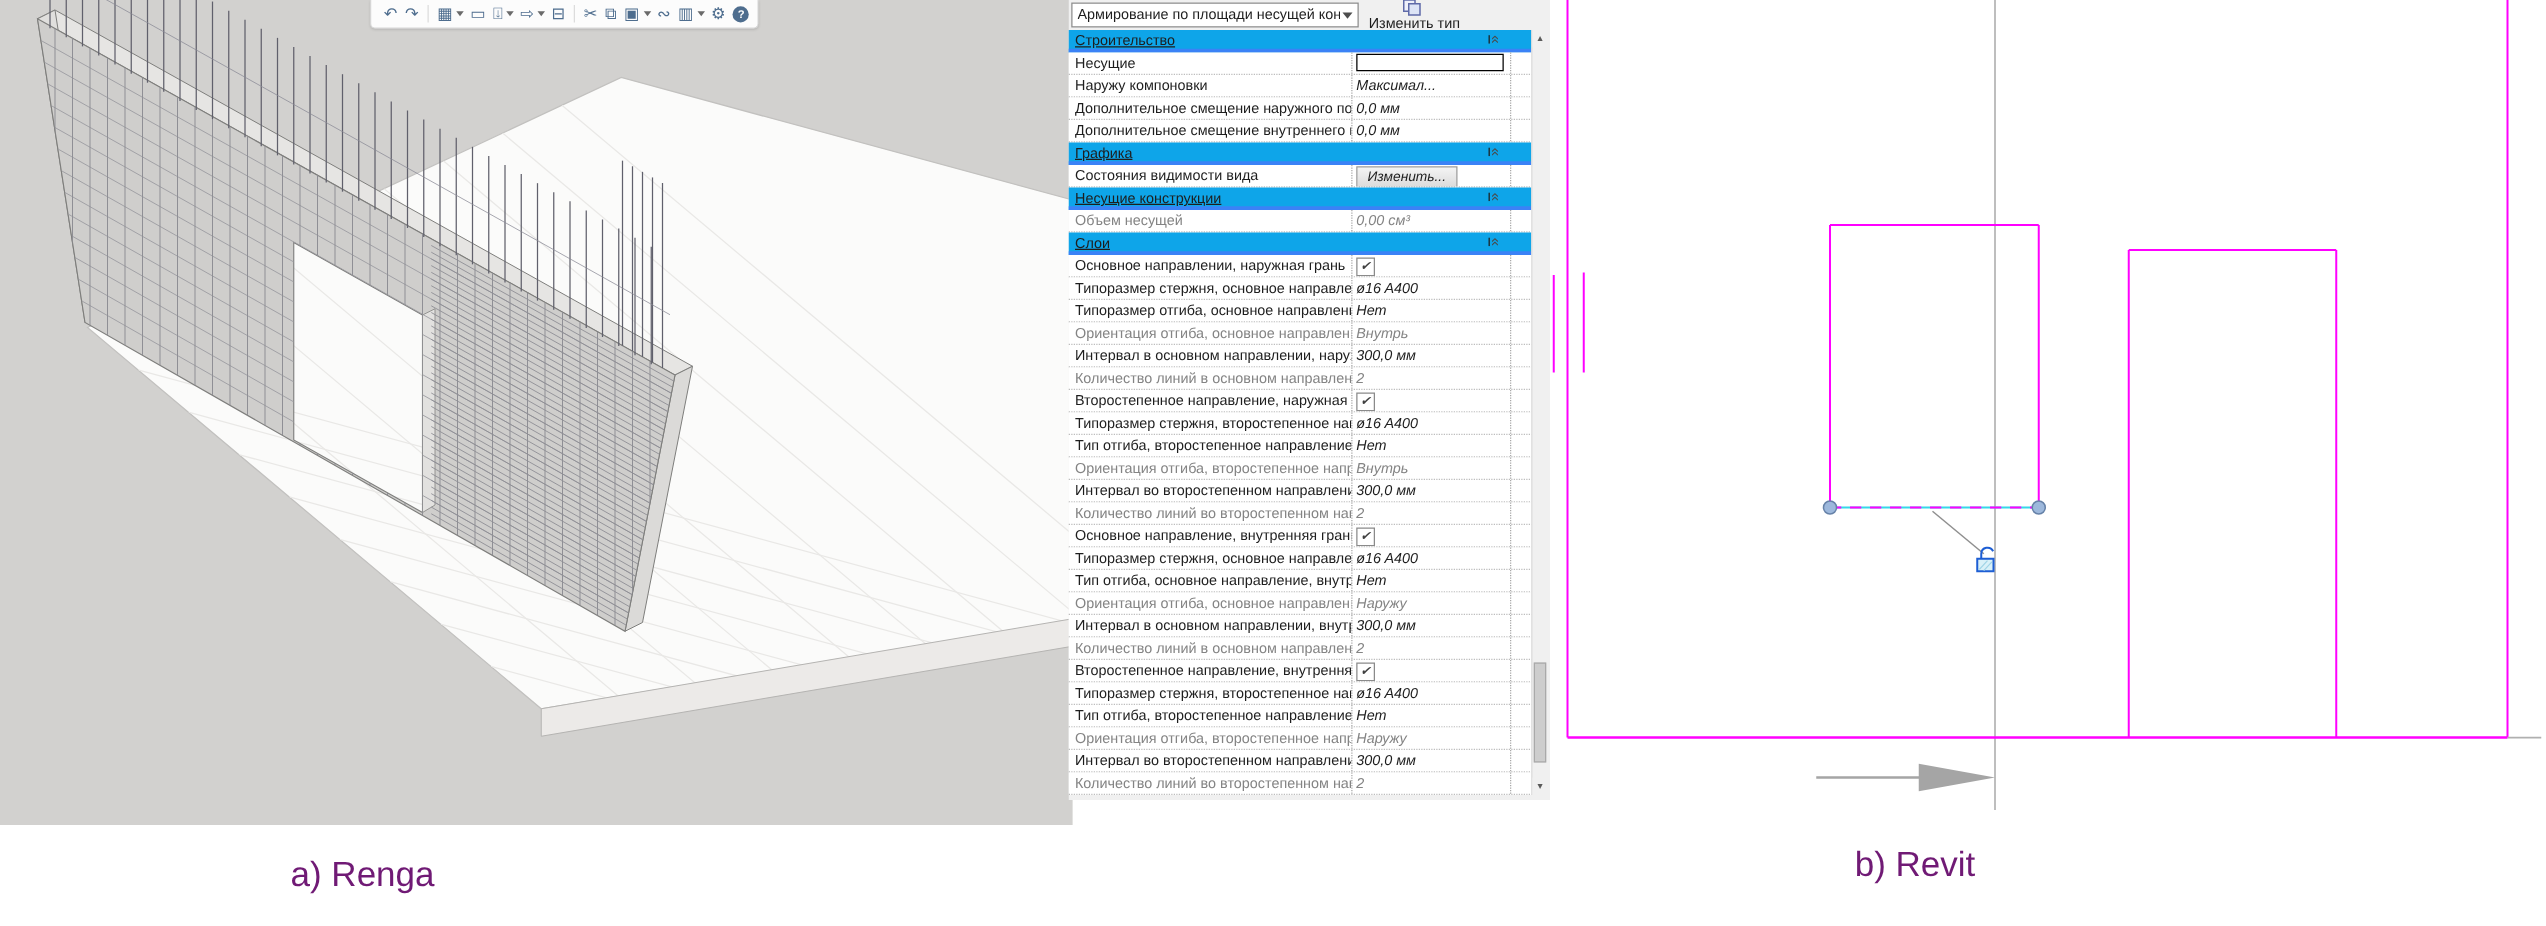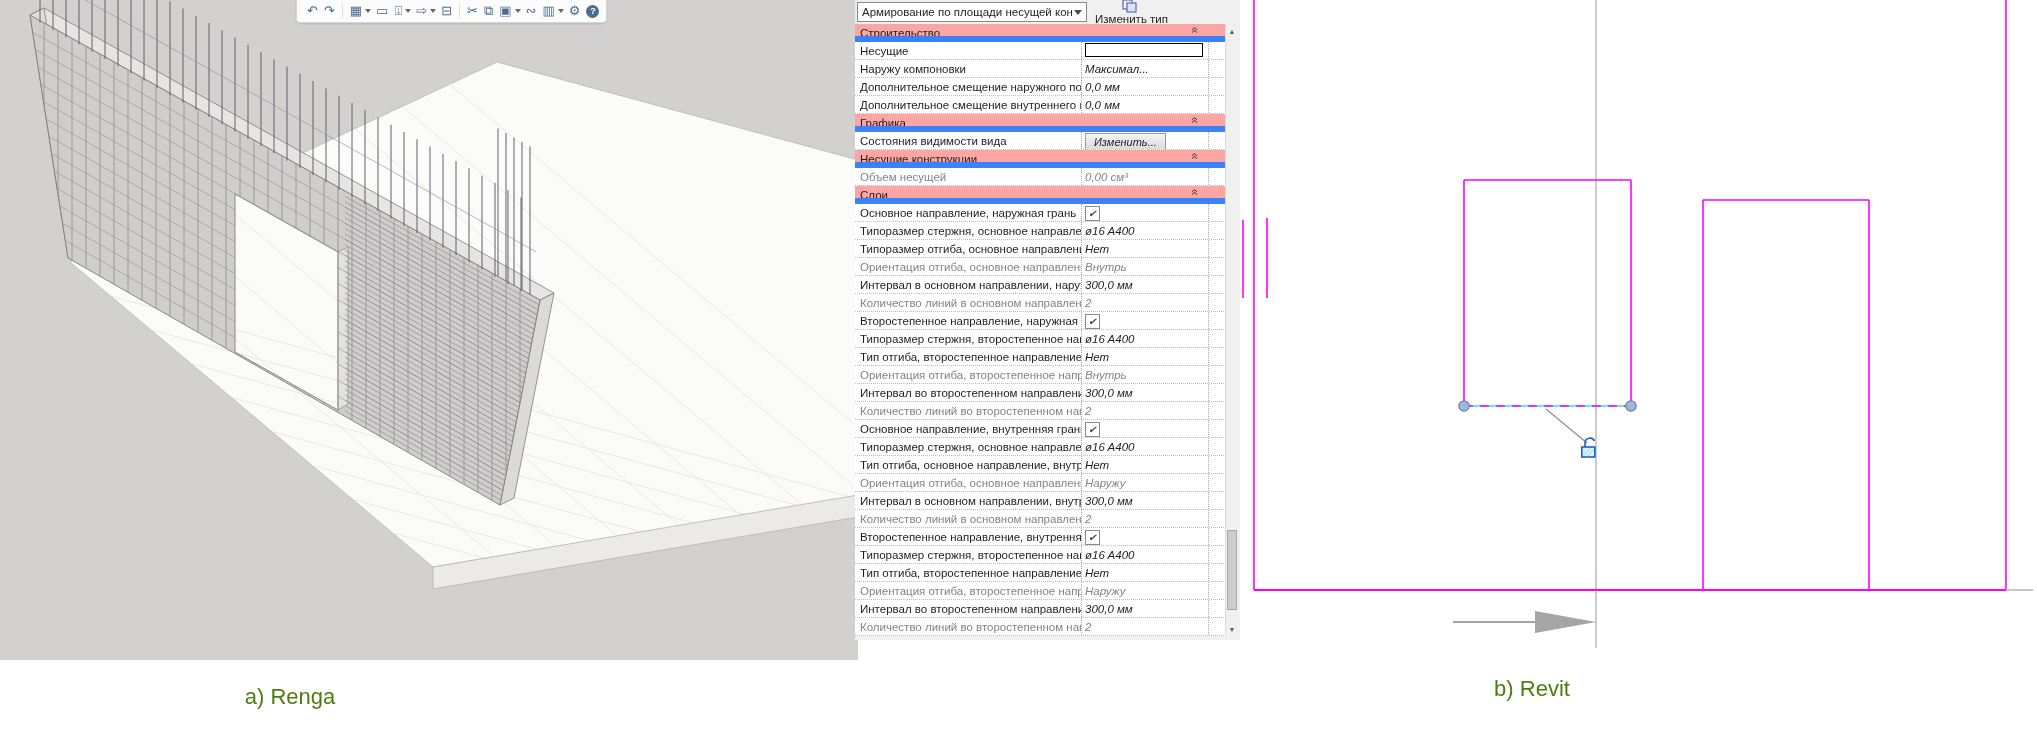--- a/index.html
+++ b/index.html
@@ -25,21 +25,21 @@
   .type-select{width:220px;height:18px;margin-left:2px;background:#fff;border:1px solid #8a8a8a;
                display:flex;align-items:center;padding:0 4px;white-space:nowrap;overflow:hidden;}
   .type-select .txt{flex:1;overflow:hidden;white-space:nowrap;}
   .dd-chev{width:0;height:0;border-left:4px solid transparent;border-right:4px solid transparent;
            border-top:5px solid #4d4d4d;margin-left:2px;flex:none;}
   .edit-type{display:flex;align-items:center;margin-left:8px;cursor:default;flex-direction:column;}
   .edit-type svg{margin-right:4px;}
   .grid{position:absolute;left:0;top:24px;width:373px;}
   .prow{display:flex;height:18px;line-height:18px;background:#fff;border-bottom:1px dotted #bdbdbd;
         box-sizing:border-box;white-space:nowrap;}
-  .prow.sec{background:#fca5a5;border-bottom:6px solid #3b82f6;}
+  .prow.sec{background:#0ea5e9;border-bottom:3px solid #3b82f6;text-decoration:underline;}
   .plabel{width:227px;padding-left:5px;overflow:hidden;box-sizing:border-box;border-right:1px dotted #a8a8a8;}
   .sec .plabel{border-right:none;width:340px;}
   .pvalue{width:127px;padding-left:3px;overflow:hidden;box-sizing:border-box;border-right:1px dotted #a8a8a8;
           position:relative;font-style:italic;}
   .pfill{flex:1;}
   .gray{color:#848484;}
   .secchev{display:inline-block;transform:rotate(90deg);color:#4a4a4a;font-size:12px;margin-right:8px;}
   .cb{width:13px;height:13px;border:1px solid #8a8a8a;background:#fff;margin-top:2px;display:flex;
       align-items:center;justify-content:center;font-size:10px;color:#3f3f3f;line-height:10px;}
   .vbtn{height:15px;margin-top:1px;padding:0 8px;background:linear-gradient(#f4f4f4,#dcdcdc);
@@ -57,21 +57,21 @@
   .mline{stroke:var(--magenta,#FF00FF);stroke-width:1.6;fill:none;}
   .mline2{stroke:var(--magenta,#FF00FF);stroke-width:2;fill:none;}
   .gridline{stroke:#a9a9a9;stroke-width:1.2;fill:none;}
   .cyanline{stroke:var(--cyan,#35d8e8);stroke-width:1.6;fill:none;}
   .dashmag{stroke:var(--magenta,#FF00FF);stroke-width:1.6;fill:none;stroke-dasharray:9 7;}
   .grip{fill:var(--gripfill,#9db8dc);stroke:var(--gripedge,#6682a8);stroke-width:1.2;}
   .leader{stroke:#8f8f8f;stroke-width:1.2;fill:none;}
   .spanarrow{fill:#a5a5a5;stroke:none;}
 
   
-  .caption{position:absolute;font-size:22px;color:#4d7c0f;text-align:center;}
+  .caption{position:absolute;font-size:28px;color:#701a75;text-align:center;}
   .cap-a{left:130px;top:684px;width:320px;}
   .cap-b{left:1382px;top:676px;width:300px;}
 </style>
 </head>
 <body>
 
 <div class="canvas">
 
   <div class="renga-view">
     <svg id="renga-scene" width="858" height="660" viewBox="0 0 858 660">
@@ -332,21 +332,21 @@
         <div class="prow">
           <div class="plabel gray">Объем несущей</div>
           <div class="pvalue gray">0,00 см³</div>
           <div class="pfill"></div>
         </div>
         <div class="prow sec">
           <div class="plabel">Слои</div>
           <span class="secchev">«</span>
         </div>
         <div class="prow">
-          <div class="plabel">Основное направление, наружная грань</div>
+          <div class="plabel">Основное направлении, наружная грань</div>
           <div class="pvalue">
             <span class="cb">✔</span>
           </div>
           <div class="pfill"></div>
         </div>
         <div class="prow">
           <div class="plabel">Типоразмер стержня, основное направление,...</div>
           <div class="pvalue">ø16 A400</div>
           <div class="pfill"></div>
         </div>

